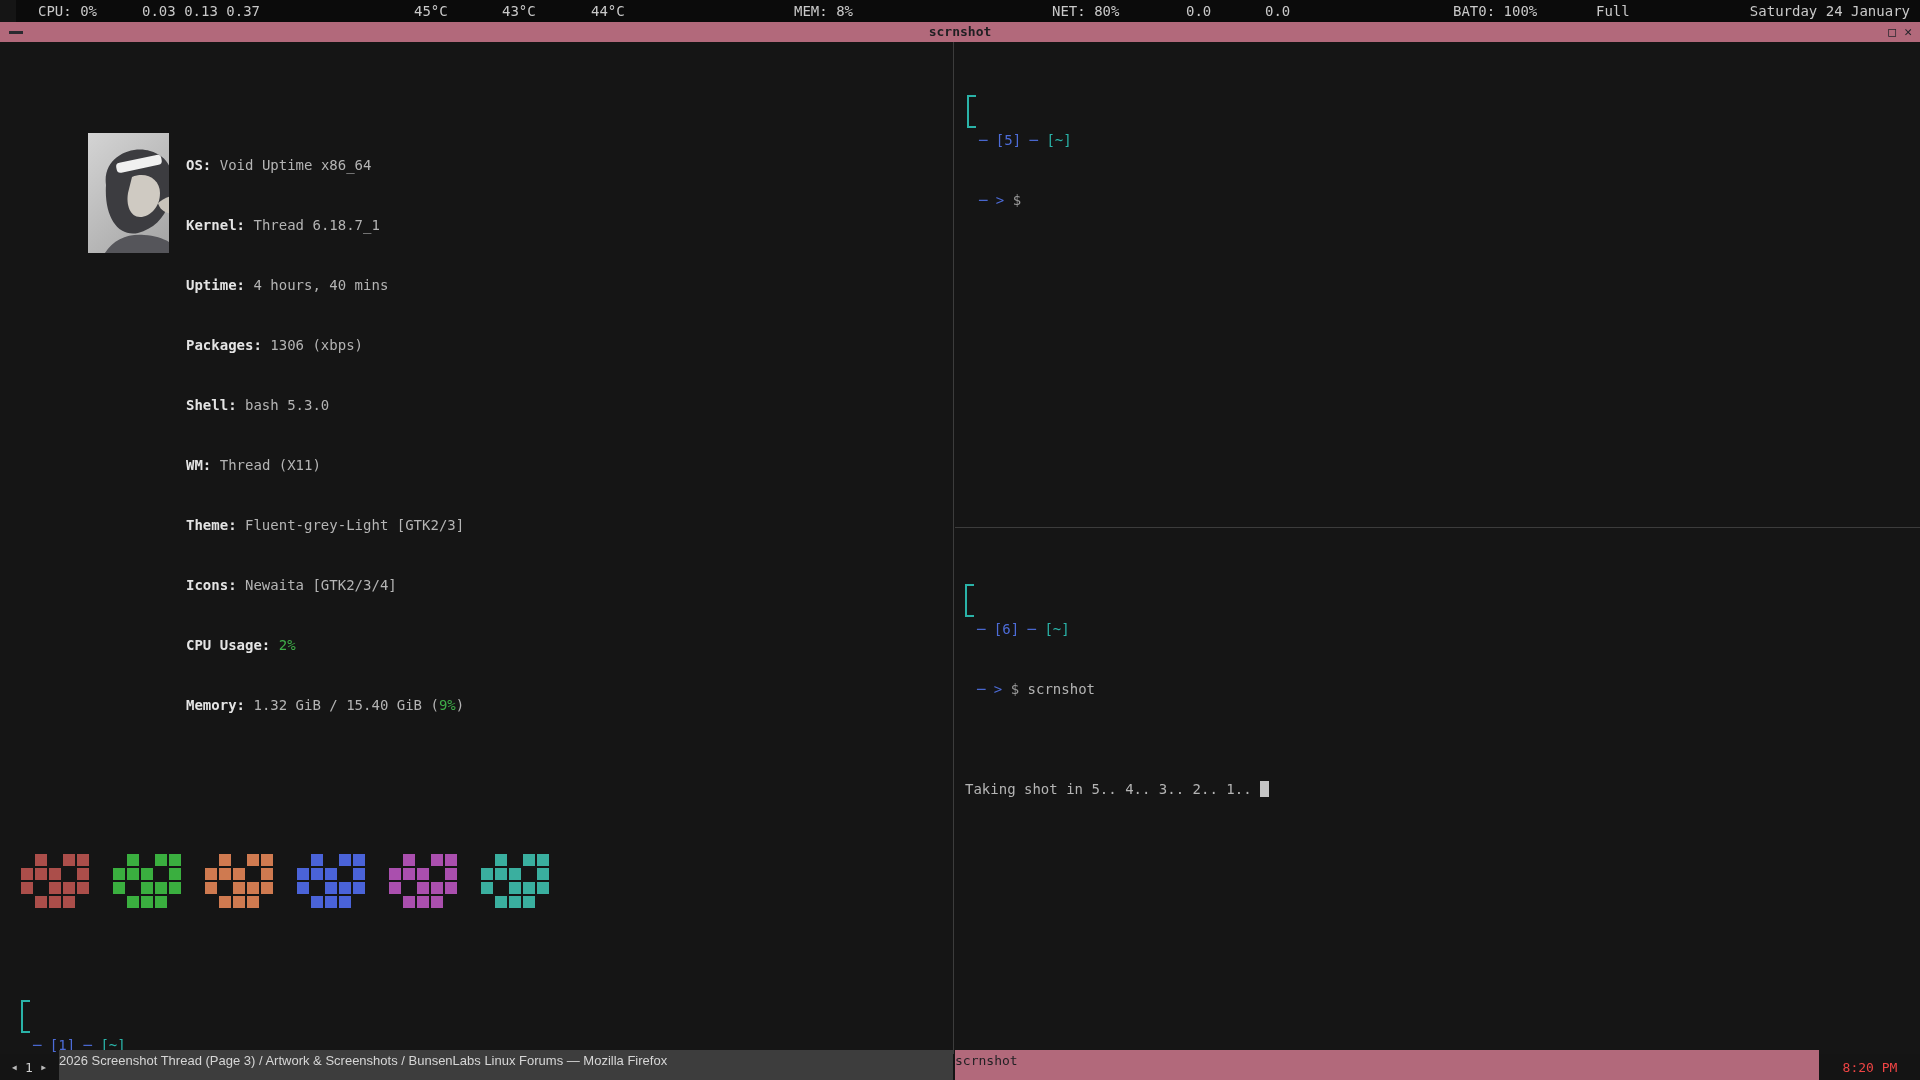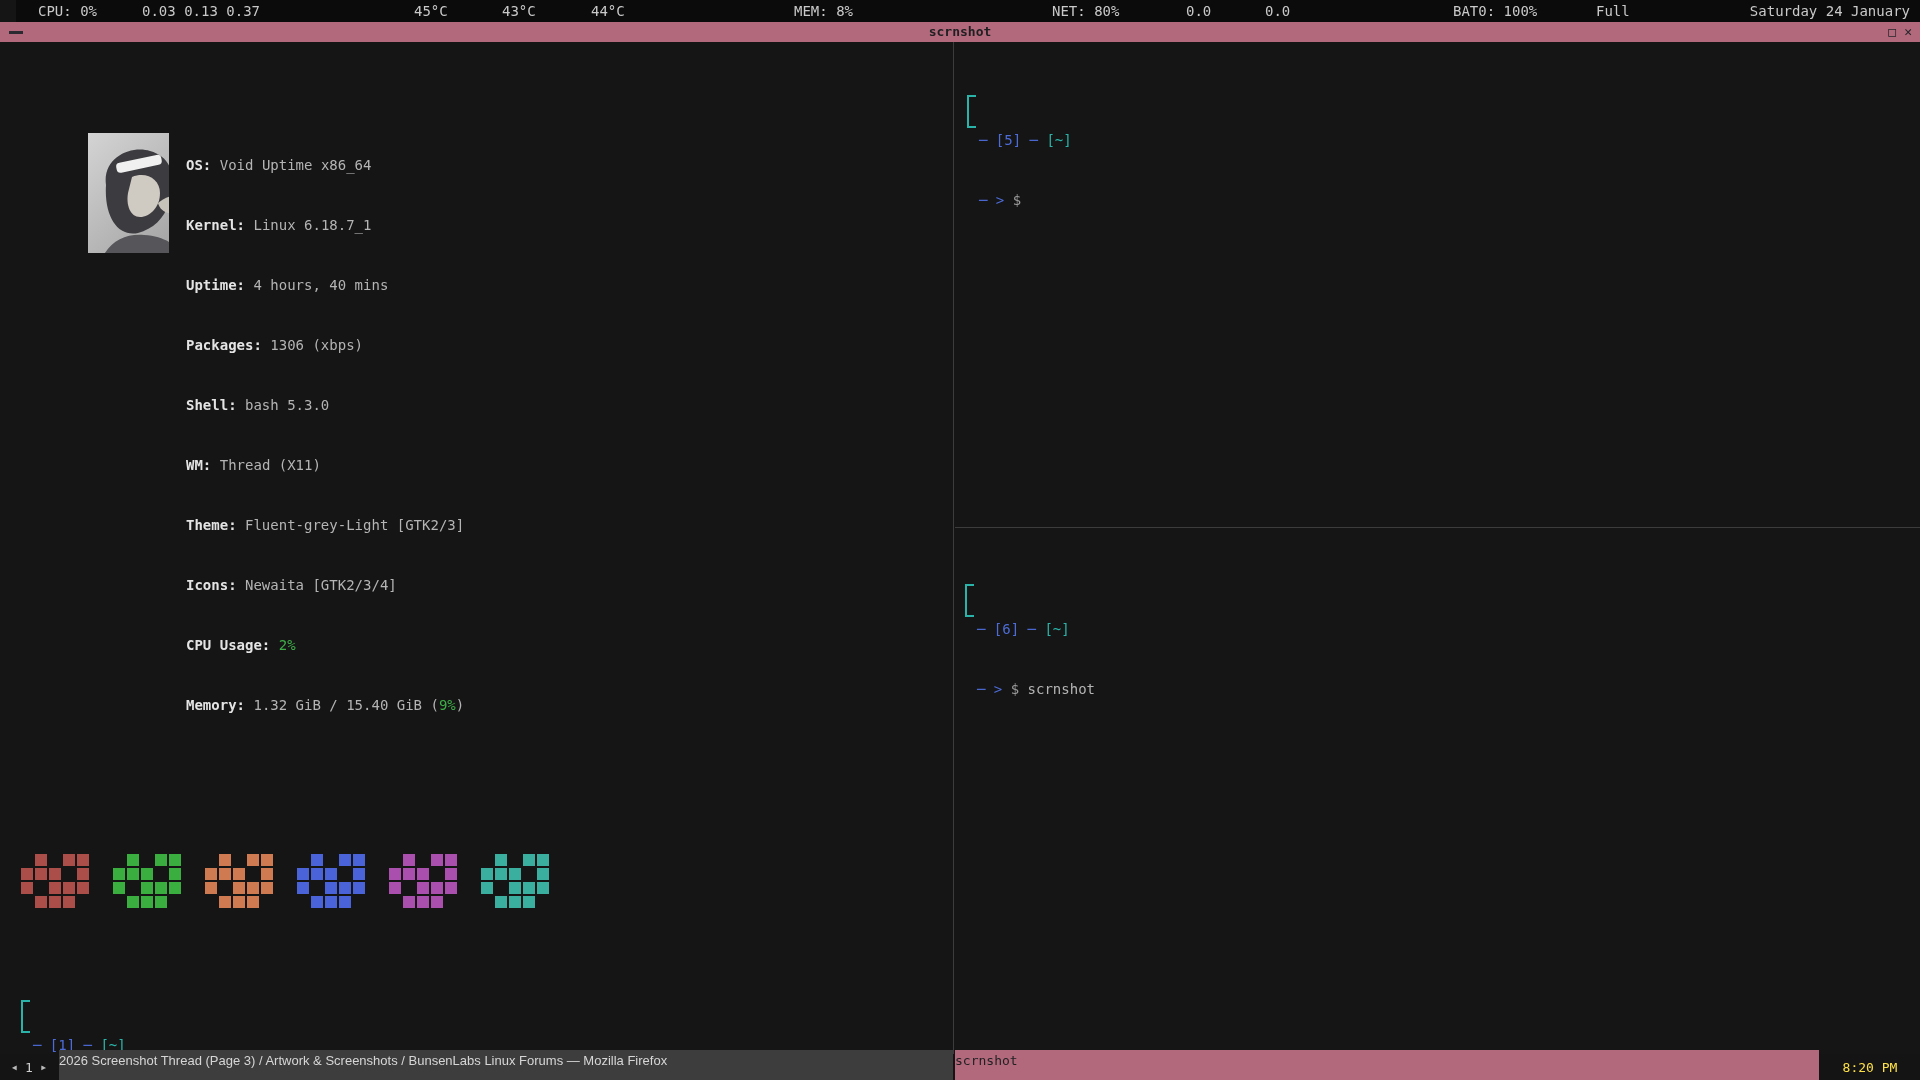--- a/index.html
+++ b/index.html
@@ -57,21 +57,21 @@
   
   .taskbar { position:absolute; left:0; bottom:0; width:100%; height:26px; background:#141414;
              display:flex; align-items:center; }
   .pager { width:58px; display:flex; justify-content:center; align-items:center; gap:7px;
            color:#b9b9b9; font-size:12px; }
   .pager .ws { font-size:13px; color:#cfcfcf; }
   .task { height:34px; line-height:22px; font-size:13px; overflow:hidden;
           white-space:nowrap; margin:13px 1px; }
   .task-inactive { width:894px; background:#3d3d3d; color:#d6d6d6; font-family:"Liberation Sans", sans-serif; }
   .task-active   { flex:1; background:#b2697b; color:#1f1f22; }
-  .clock { width:100px; text-align:center; color:#fde047; font-size:13px; }
+  .clock { width:100px; text-align:center; color:#ef4444; font-size:13px; }
 </style>
 </head>
 <body>
 
 <div class="screen">
 
   <div class="statusbar">
     <span style="left:22px">CPU: 0%</span>
     <span style="left:126px">0.03 0.13 0.37</span>
     <span style="left:398px">45°C</span>
@@ -111,21 +111,21 @@
           <path d="M18 52 C 14 24, 44 12, 62 18 C 84 24, 88 44, 82 66 C 78 84, 66 96, 50 100 C 30 104, 16 84, 18 52 Z" fill="#3c3c40"></path>
           <rect x="28" y="26" width="46" height="10" rx="4" fill="#f0f0f0" transform="rotate(-12 50 31)"></rect>
           <path d="M44 44 C 58 38, 72 46, 72 60 C 72 74, 62 84, 52 84 C 42 84, 38 72, 40 60 Z" fill="#cfcac2"></path>
           <path d="M70 70 C 80 62, 92 60, 98 66 C 102 70, 96 78, 88 80 C 80 82, 72 78, 70 70 Z" fill="#c8c3ba"></path>
           <rect x="93" y="56" width="4" height="17" rx="1" fill="#f6f6f6" transform="rotate(18 95 64)"></rect>
           <path d="M10 140 C 14 112, 34 100, 56 102 C 86 104, 96 120, 100 140 Z" fill="#55555a"></path>
         </svg>
       </div>
       <div class="fetch-info">
         <div class="fl"><span class="fk">OS:</span><span class="fv"> </span><span class="fv">Void Uptime x86_64</span></div>
-        <div class="fl"><span class="fk">Kernel:</span><span class="fv"> </span><span class="fv">Linux 6.18.7_1</span></div>
+        <div class="fl"><span class="fk">Kernel:</span><span class="fv"> </span><span class="fv">Thread 6.18.7_1</span></div>
         <div class="fl"><span class="fk">Uptime:</span><span class="fv"> </span><span class="fv">4 hours, 40 mins</span></div>
         <div class="fl"><span class="fk">Packages:</span><span class="fv"> </span><span class="fv">1306 (xbps)</span></div>
         <div class="fl"><span class="fk">Shell:</span><span class="fv"> </span><span class="fv">bash 5.3.0</span></div>
         <div class="fl"><span class="fk">WM:</span><span class="fv"> </span><span class="fv">Thread (X11)</span></div>
         <div class="fl"><span class="fk">Theme:</span><span class="fv"> </span><span class="fv">Fluent-grey-Light [GTK2/3]</span></div>
         <div class="fl"><span class="fk">Icons:</span><span class="fv"> </span><span class="fv">Newaita [GTK2/3/4]</span></div>
         <div class="fl"><span class="fk">CPU Usage:</span><span class="fv"> </span><span class="green">2%</span></div>
         <div class="fl"><span class="fk">Memory:</span><span class="fv"> </span><span class="fv">1.32 GiB / 15.40 GiB (</span><span class="green">9%</span><span class="fv">)</span></div>
       </div>
     </div>
@@ -143,20 +143,21 @@
       <div><span class="blue">─ [5] ─ </span><span class="cyan">[~]</span></div>
       <div><span class="blue">─ &gt; </span><span class="dim">$</span></div>
     </div>
   </div>
 
   <div class="pane pane-br">
     <div class="prompt">
       <div><span class="blue">─ [6] ─ </span><span class="cyan">[~]</span></div>
       <div><span class="blue">─ &gt; </span><span class="dim">$</span><span class="fv"> scrnshot</span></div>
     </div>
+    <div class="out-line"><span class="fv">Taking shot in 5.. 4.. 3.. 2.. 1.. </span><span class="cursor"></span></div>
   </div>
 
   <div class="taskbar">
     <div class="pager">
       <span>◂</span>
       <span class="ws">1</span>
       <span>▸</span>
     </div>
     <div class="task task-inactive">
       <span>2026 Screenshot Thread (Page 3) / Artwork &amp; Screenshots / BunsenLabs Linux Forums — Mozilla Firefox</span>

